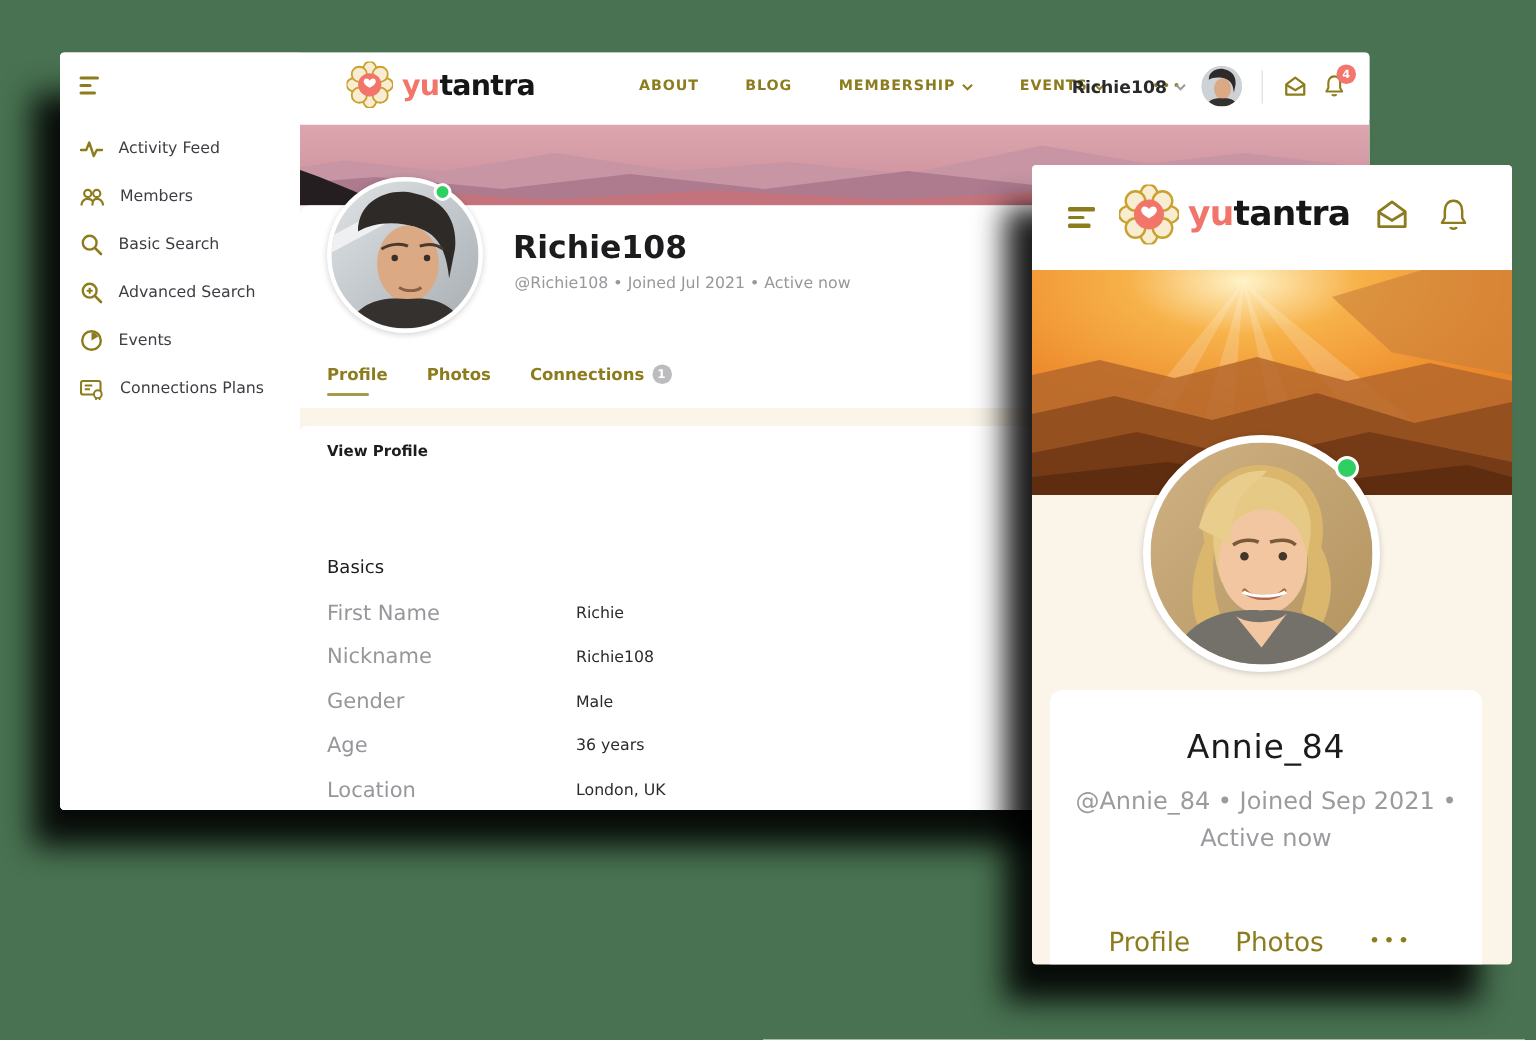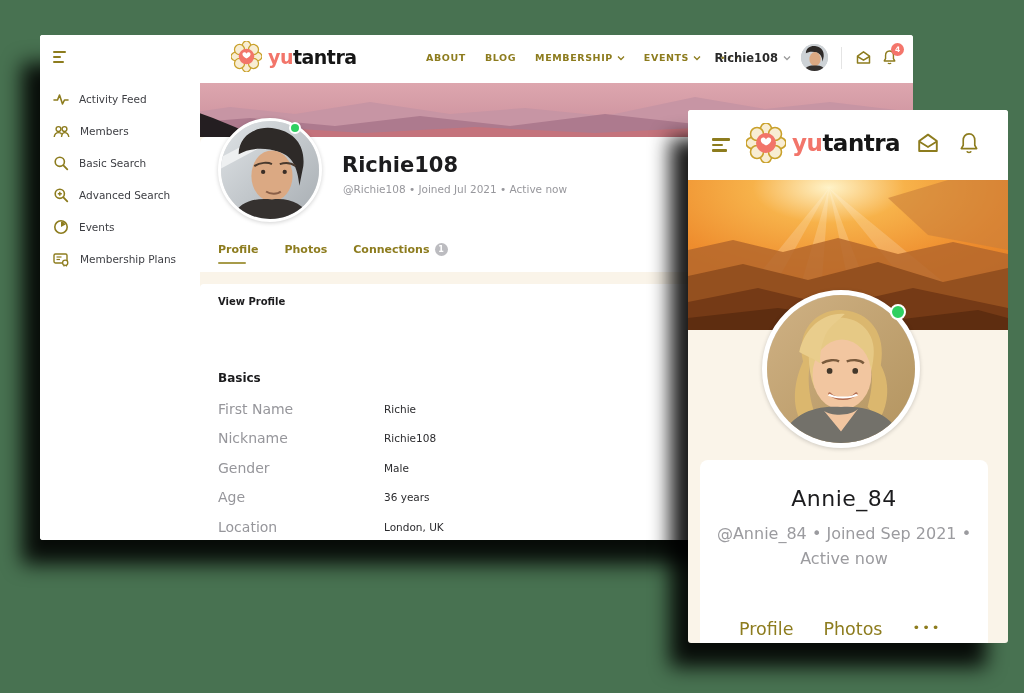--- a/index.html
+++ b/index.html
@@ -14,21 +14,21 @@
     box-shadow:-20px 26px 20px -2px rgba(0,0,0,0.9); overflow:hidden; }
   .desktop-window { left:40px; top:35px; width:873px; height:505px; z-index:1; }
   .mobile-window  { left:688px; top:110px; width:320px; height:533px; z-index:2; background:#faf4e9; }
 
   
   .d-navbar { position:absolute; left:0; top:0; right:0; height:45px; background:#fff; z-index:4; }
   .logo { display:flex; align-items:center; gap:6px; }
   .d-navbar .logo { position:absolute; left:191px; top:6px; }
   .logo-text { font-size:19px; font-weight:bold; letter-spacing:-0.5px; }
   .logo-yu { color:#f2756a; } .logo-tantra { color:#161616; }
-  .d-nav-links { position:absolute; left:386px; top:0; height:45px; display:flex; align-items:center; gap:19px; }
+  .d-nav-links { position:absolute; left:386px; top:0; height:45px; display:flex; align-items:center; gap:31px; }
   .d-nav-link { font-size:9.5px; font-weight:bold; letter-spacing:0.6px; color:#8d7c1e; display:flex; align-items:center; gap:4px; cursor:pointer; }
   .more-dots { font-size:9px; letter-spacing:1.5px; color:#8d7c1e; cursor:pointer; }
   .d-nav-right { position:absolute; right:16px; top:0; height:45px; display:flex; align-items:center; gap:10px; }
   .nav-username { font-size:11.5px; font-weight:600; color:#2a2a2a; display:flex; align-items:center; gap:5px; cursor:pointer; }
   .nav-avatar { width:27px; height:27px; border-radius:50%; overflow:hidden; background:#c9cdd1; cursor:pointer; }
   .nav-divider { width:1px; height:22px; background:#e4e4e4; margin:0 3px; }
   .icon-btn { position:relative; display:flex; align-items:center; cursor:pointer; }
   .notif-badge { position:absolute; top:-6px; right:-7px; min-width:13px; height:13px; border-radius:7px;
     background:#f4756b; color:#fff; font-size:7.5px; font-weight:bold; display:flex; align-items:center; justify-content:center; }
 
@@ -49,21 +49,21 @@
   .d-panel1 { position:absolute; left:25px; right:0; top:0; height:135px; background:#fff; border-radius:6px 0 0 0; }
   .d-name { position:absolute; left:142px; top:16px; font-size:21px; font-weight:600; color:#1c1c1e; }
   .d-meta { position:absolute; left:143px; top:46px; font-size:10.5px; color:#97979c; white-space:nowrap; }
   .d-tabs { position:absolute; left:18px; bottom:8px; display:flex; gap:26px; }
   .d-tab { font-size:11px; font-weight:bold; color:#8d7c1e; display:flex; align-items:center; gap:5px; padding-bottom:8px; position:relative; cursor:pointer; }
   .d-tab.active::after { content:""; position:absolute; left:0; bottom:0; width:28px; height:2px; background:#a79b4a; border-radius:1px; }
   .tab-badge { min-width:13px; height:13px; border-radius:7px; background:#bcbcc0; color:#fff; font-size:8px; font-weight:bold;
     display:flex; align-items:center; justify-content:center; padding:0 3px; }
   .d-panel2 { position:absolute; left:25px; right:0; top:147px; bottom:0; background:#fff; border-radius:4px 0 0 0; padding:12px 0 0 18px; }
   .vp-title { font-size:10px; font-weight:bold; color:#1c1c1e; }
-  .grp-title { font-size:12px; font-weight:bold; color:#1c1c1e; position:absolute; left:18px; top:87px; }
+  .grp-title { font-size:12px; font-weight:normal; color:#1c1c1e; position:absolute; left:18px; top:87px; }
   .field-rows { position:absolute; left:18px; top:110px; right:0; }
   .field-row { height:29.5px; display:flex; align-items:center; }
   .field-label { width:166px; flex:0 0 166px; font-size:14px; color:#96969b; }
   .field-value { font-size:10.5px; font-weight:500; color:#2b2b2e; white-space:nowrap; }
 
   .profile-avatar { position:absolute; border-radius:50%; overflow:hidden; background:#ddd; z-index:6;
     border:3px solid #fff; box-shadow:0 1px 4px rgba(0,0,0,0.18); }
   .d-avatar { left:178px; top:83px; width:104px; height:104px; }
   .online-dot { position:absolute; border-radius:50%; background:#2fd061; border:2px solid #fff; z-index:7; }
   .d-online { left:249px; top:87px; width:12px; height:12px; }
@@ -300,21 +300,21 @@
         <span class="side-label">Events</span>
       </div>
       <div class="side-item">
         <svg width="17" height="15" viewBox="0 0 17 15">
           <rect x="1" y="2" width="13" height="9" rx="1.4" fill="none" stroke="#8d7c1e" stroke-width="1.4"></rect>
           <line x1="3.5" y1="5" x2="8.5" y2="5" stroke="#8d7c1e" stroke-width="1.2"></line>
           <line x1="3.5" y1="7.5" x2="7" y2="7.5" stroke="#8d7c1e" stroke-width="1.2"></line>
           <circle cx="12.2" cy="10.8" r="2.6" fill="#fff" stroke="#8d7c1e" stroke-width="1.3"></circle>
           <path d="M11 13 L11 14.6 M13.4 13 L13.4 14.6" stroke="#8d7c1e" stroke-width="1.2"></path>
         </svg>
-        <span class="side-label">Membership Plans</span>
+        <span class="side-label">Connections Plans</span>
       </div>
     </div>
   </div>
 </div>
 
 <div class="window mobile-window">
 
   <svg class="m-hero" viewBox="0 0 320 150" preserveAspectRatio="none">
     <defs>
       <radialGradient id="msun" cx="0.44" cy="0.05" r="0.95">

